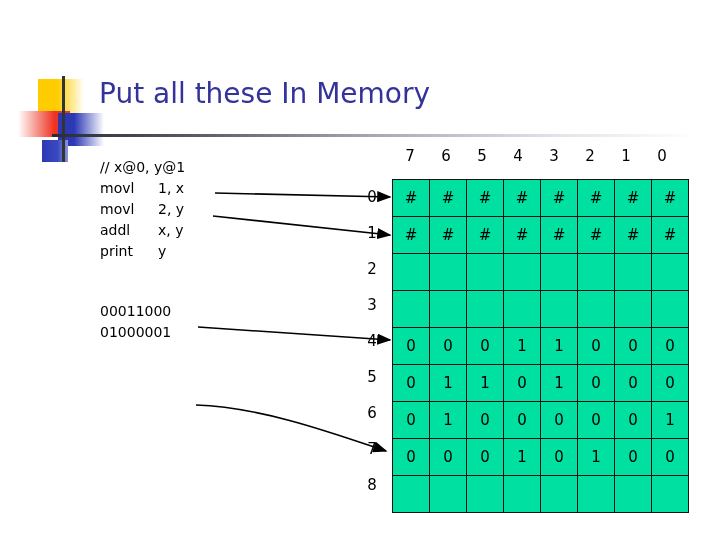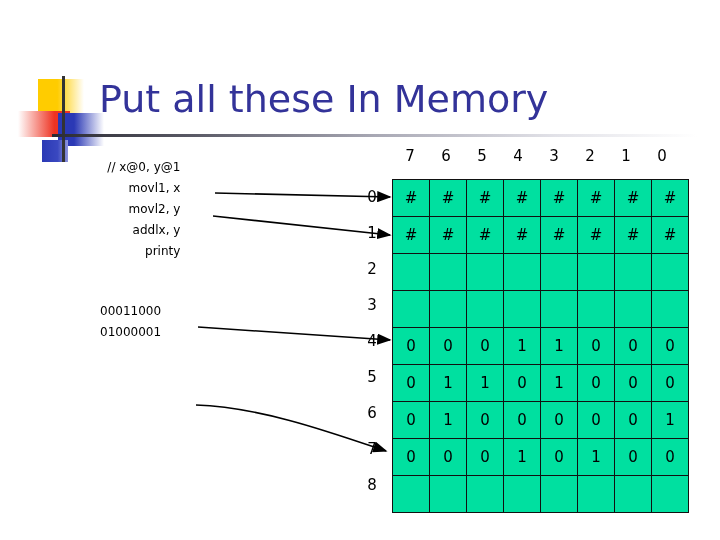--- a/index.html
+++ b/index.html
@@ -62,44 +62,43 @@
     width: 3px;
     height: 86px;
     background: #333333;
   }
 
   
   .title {
     position: absolute;
     left: 99px;
     top: 77px;
-    font-size: 38px;
+    font-size: 28px;
     color: #333399;
     font-family: "DejaVu Sans", sans-serif;
     letter-spacing: 0px;
     white-space: nowrap;
   }
   .title-rule {
     position: absolute;
     left: 52px;
     top: 134px;
     width: 645px;
     height: 3px;
     background: linear-gradient(to right, #2b2b33 0%, #5a5a66 22%, #a8a8b4 50%, #e2e2e8 78%, #ffffff 100%);
   }
 
   
   .code {
     position: absolute;
     font-family: "DejaVu Sans", sans-serif;
-    font-size: 12px;
+    font-size: 14px;
     color: #000000;
     line-height: 21px;
     white-space: pre;
-    text-align: right;
   }
   .code-asm { left: 100px; top: 157px; }
   .code-bin { left: 100px; top: 301px; }
   .code .op { display: inline-block; width: 58px; }
 
   
   .mem-wrap {
     position: absolute;
     left: 392px;
     top: 179px;

